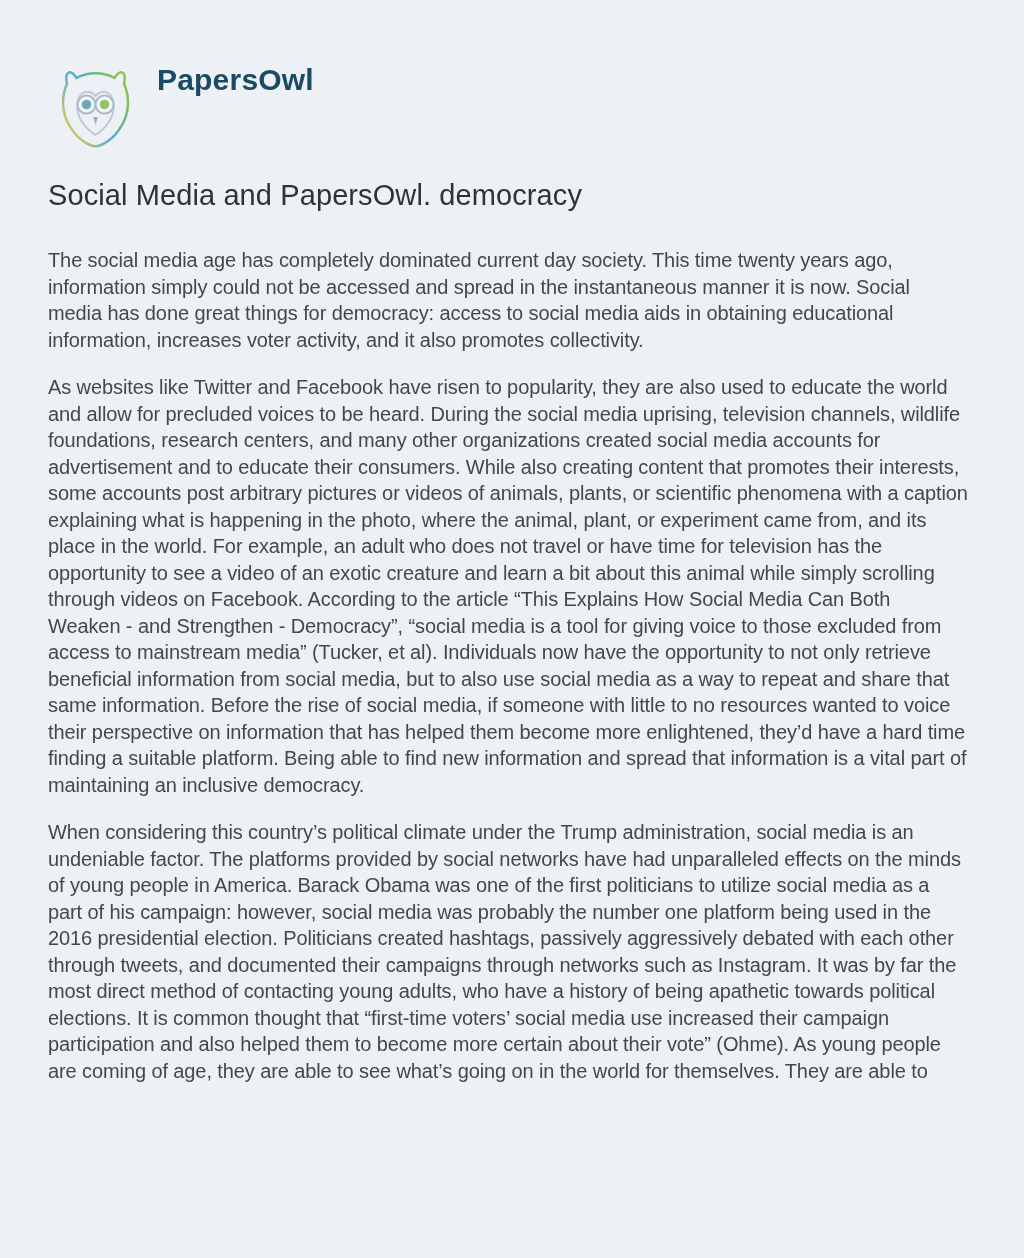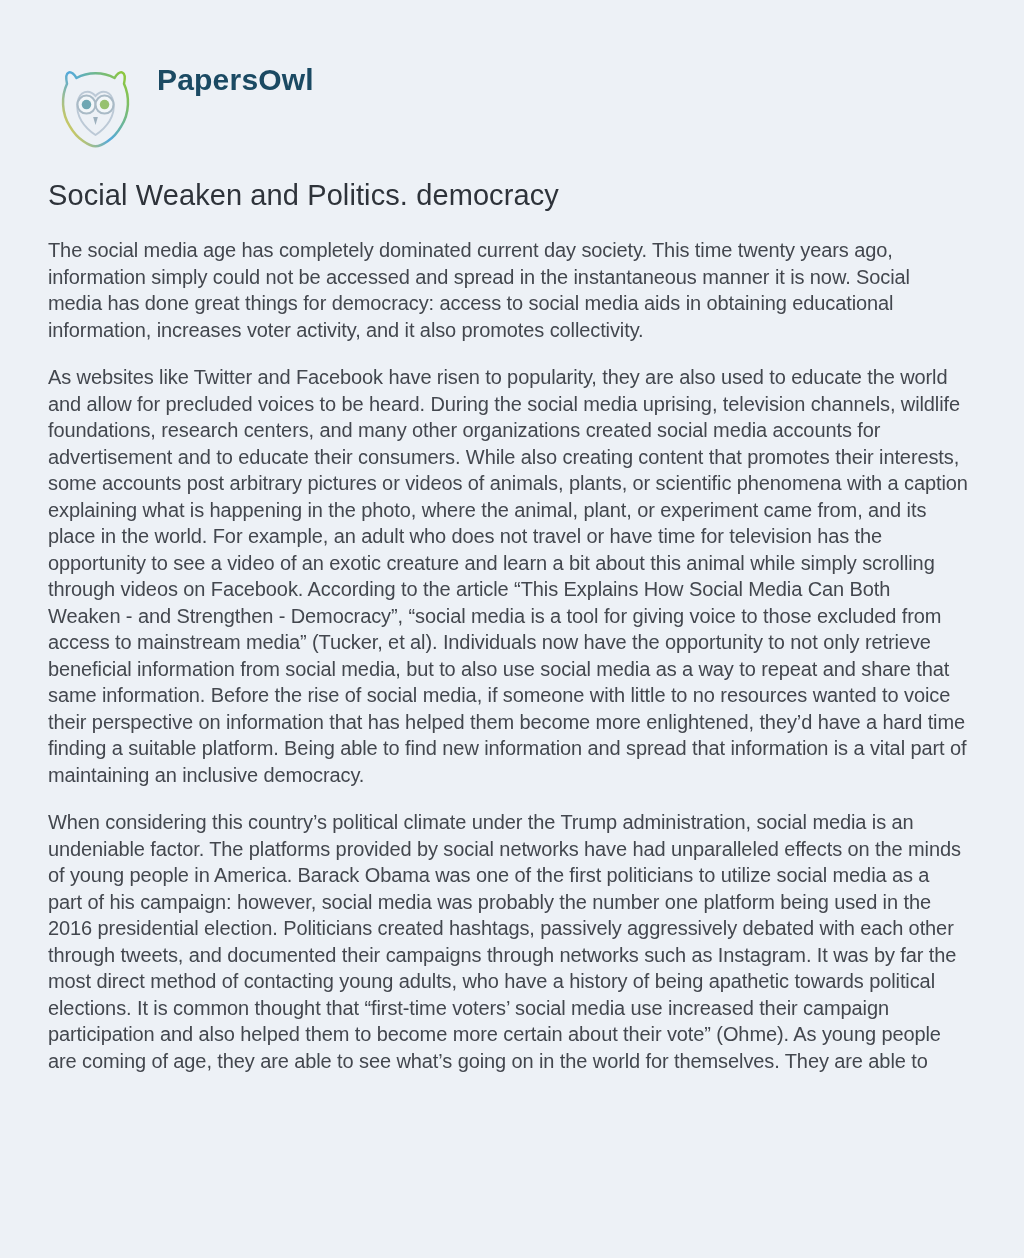--- a/index.html
+++ b/index.html
@@ -49,21 +49,21 @@
   }
   .title {
     margin: 25px 0 0 0;
     font-size: 29px;
     font-weight: 400;
     line-height: 34px;
     color: #2e333a;
     letter-spacing: 0.1px;
   }
   .content {
-    margin-top: 25px;
+    margin-top: 35px;
     max-width: 920px;
   }
   .content p {
     margin: 0 0 21px 0;
     font-size: 20px;
     line-height: 26.5px;
     color: #43474e;
     letter-spacing: -0.1px;
   }
 </style>
@@ -93,21 +93,21 @@
       <circle cx="59.5" cy="49" r="5" fill="#96c16f"></circle>
 
       <path d="M47.5 62 L52.5 62 L50 70.5 Z" fill="#9db0bd"></path>
     </svg>
 
     <div class="header-text">
       <div class="brand">PapersOwl</div>
     </div>
   </div>
 
-  <h1 class="title">Social Weaken and Politics. democracy</h1>
+  <h1 class="title">Social Media and PapersOwl. democracy</h1>
 
   <div class="content">
     <p>The social media age has completely dominated current day society. This time twenty years ago, information simply could not be accessed and spread in the instantaneous manner it is now. Social media has done great things for democracy: access to social media aids in obtaining educational information, increases voter activity, and it also promotes collectivity.</p>
     <p>As websites like Twitter and Facebook have risen to popularity, they are also used to educate the world and allow for precluded voices to be heard. During the social media uprising, television channels, wildlife foundations, research centers, and many other organizations created social media accounts for advertisement and to educate their consumers. While also creating content that promotes their interests, some accounts post arbitrary pictures or videos of animals, plants, or scientific phenomena with a caption explaining what is happening in the photo, where the animal, plant, or experiment came from, and its place in the world. For example, an adult who does not travel or have time for television has the opportunity to see a video of an exotic creature and learn a bit about this animal while simply scrolling through videos on Facebook. According to the article “This Explains How Social Media Can Both Weaken - and Strengthen - Democracy”, “social media is a tool for giving voice to those excluded from access to mainstream media” (Tucker, et al). Individuals now have the opportunity to not only retrieve beneficial information from social media, but to also use social media as a way to repeat and share that same information. Before the rise of social media, if someone with little to no resources wanted to voice their perspective on information that has helped them become more enlightened, they’d have a hard time finding a suitable platform. Being able to find new information and spread that information is a vital part of maintaining an inclusive democracy.</p>
     <p>When considering this country’s political climate under the Trump administration, social media is an undeniable factor. The platforms provided by social networks have had unparalleled effects on the minds of young people in America. Barack Obama was one of the first politicians to utilize social media as a part of his campaign: however, social media was probably the number one platform being used in the 2016 presidential election. Politicians created hashtags, passively aggressively debated with each other through tweets, and documented their campaigns through networks such as Instagram. It was by far the most direct method of contacting young adults, who have a history of being apathetic towards political elections. It is common thought that “first-time voters’ social media use increased their campaign participation and also helped them to become more certain about their vote” (Ohme). As young people are coming of age, they are able to see what’s going on in the world for themselves. They are able to</p>
   </div>
 
 </div>
 
 </body></html>

